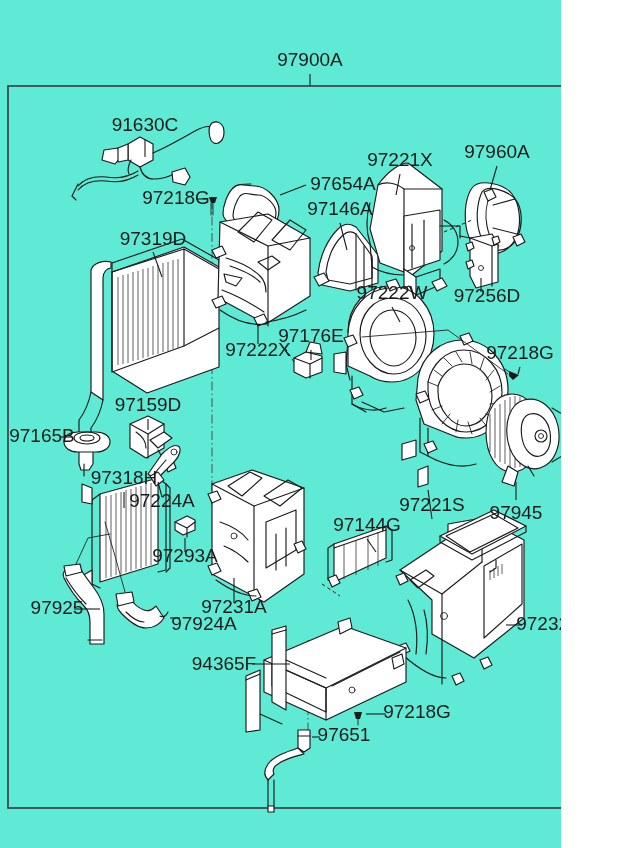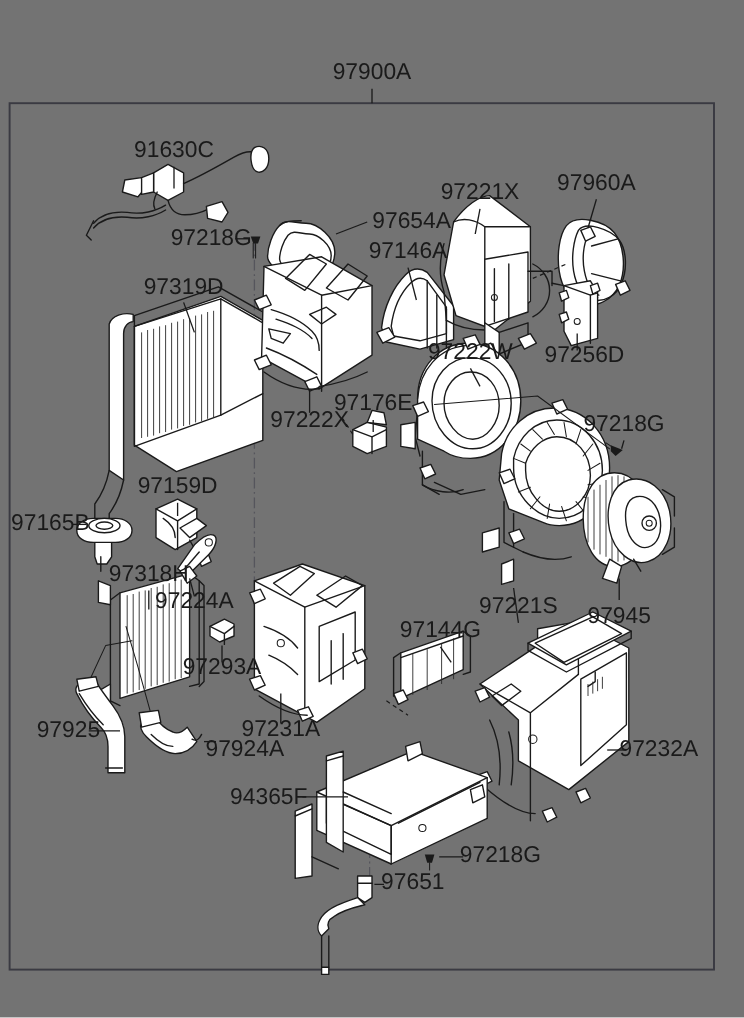--- a/index.html
+++ b/index.html
@@ -6,23 +6,23 @@
   html, body {
     margin: 0;
     padding: 0;
     background: #ffffff;
   }
   body {
     font-family: "Liberation Sans", sans-serif;
   }
   #diagram-root {
     position: relative;
-    width: 620px;
+    width: 561px;
     height: 848px;
-    background: #737373;
+    background: #5eead4;
     overflow: hidden;
   }
   #diagram-svg {
     position: absolute;
     left: 0;
     top: 0;
     width: 620px;
     height: 848px;
   }
   .lbl {

